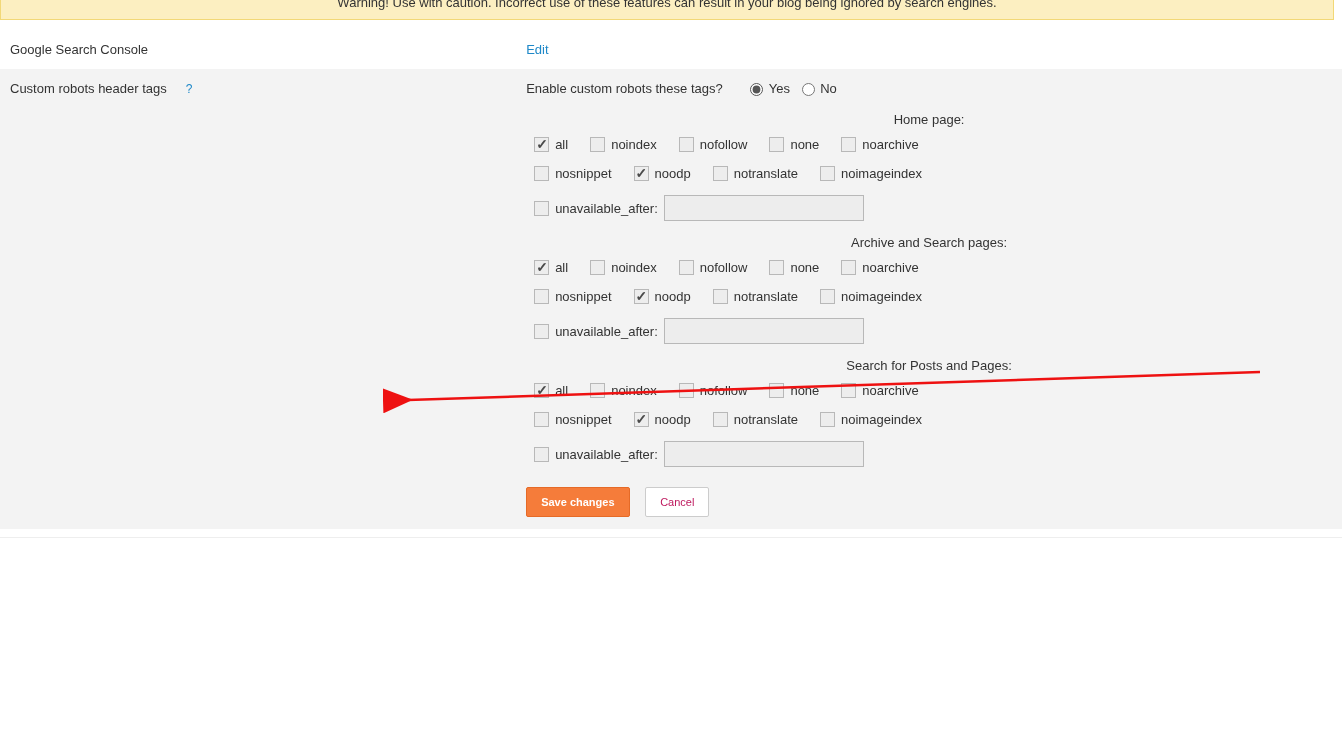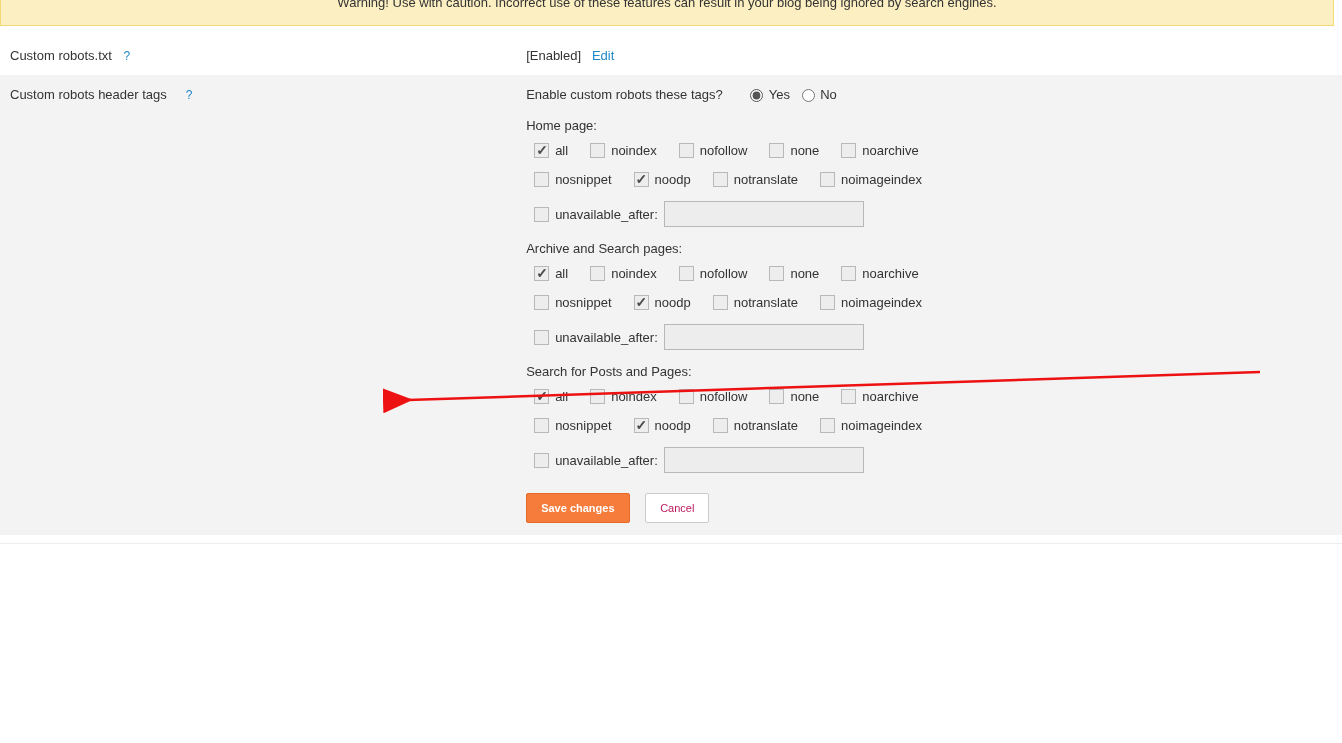--- a/index.html
+++ b/index.html
@@ -14,21 +14,21 @@
   .warning-bar {
     background: #fcefc1;
     border: 1px solid #f2d877;
     border-top: none;
     padding: 0 0 8px 0;
     text-align: center;
     font-size: 13px;
     color: #333;
     margin: 0 8px 10px 0;
     overflow: hidden;
-    height: 26px;
+    height: 20px;
     line-height: 6px;
   }
   .settings-wrap {
     display: table;
     width: 100%;
     border-collapse: collapse;
   }
   .row {
     display: table-row;
   }
@@ -74,20 +74,21 @@
   .radio-group input[type=radio] {
     accent-color: #555;
     margin: 0 2px 0 4px;
     vertical-align: middle;
   }
   .radio-group label {
     margin-right: 4px;
   }
   .section-heading {
     margin: 6px 0 10px 0;
+    text-align: center;
   }
   .cb-grid {
     margin: 0 0 6px 8px;
   }
   .cb-row {
     display: flex;
     flex-wrap: wrap;
     align-items: center;
     margin-bottom: 14px;
   }
@@ -159,32 +160,29 @@
 </style>
 </head>
 <body>
 
 <div class="warning-bar">
   <span>Warning! Use with caution. Incorrect use of these features can result in your blog being ignored by search engines.</span>
 </div>
 
 <div class="settings-wrap">
 
-
   <div class="row">
     <div class="label-cell">
-      <span>Custom robots.txt</span>
-      <span class="help">?</span>
+      <span>Google Search Console</span>
     </div>
     <div class="control-cell">
-      <span class="status-enabled">[Enabled]</span>
-      &nbsp;
       <a class="link">Edit</a>
     </div>
   </div>
+
 
   <div class="row highlight">
     <div class="label-cell">
       <span>Custom robots header tags</span>
       &nbsp;&nbsp;<span class="help">?</span>
     </div>
     <div class="control-cell">
 
       <div class="question-line">
         <span>Enable custom robots these tags?</span>

